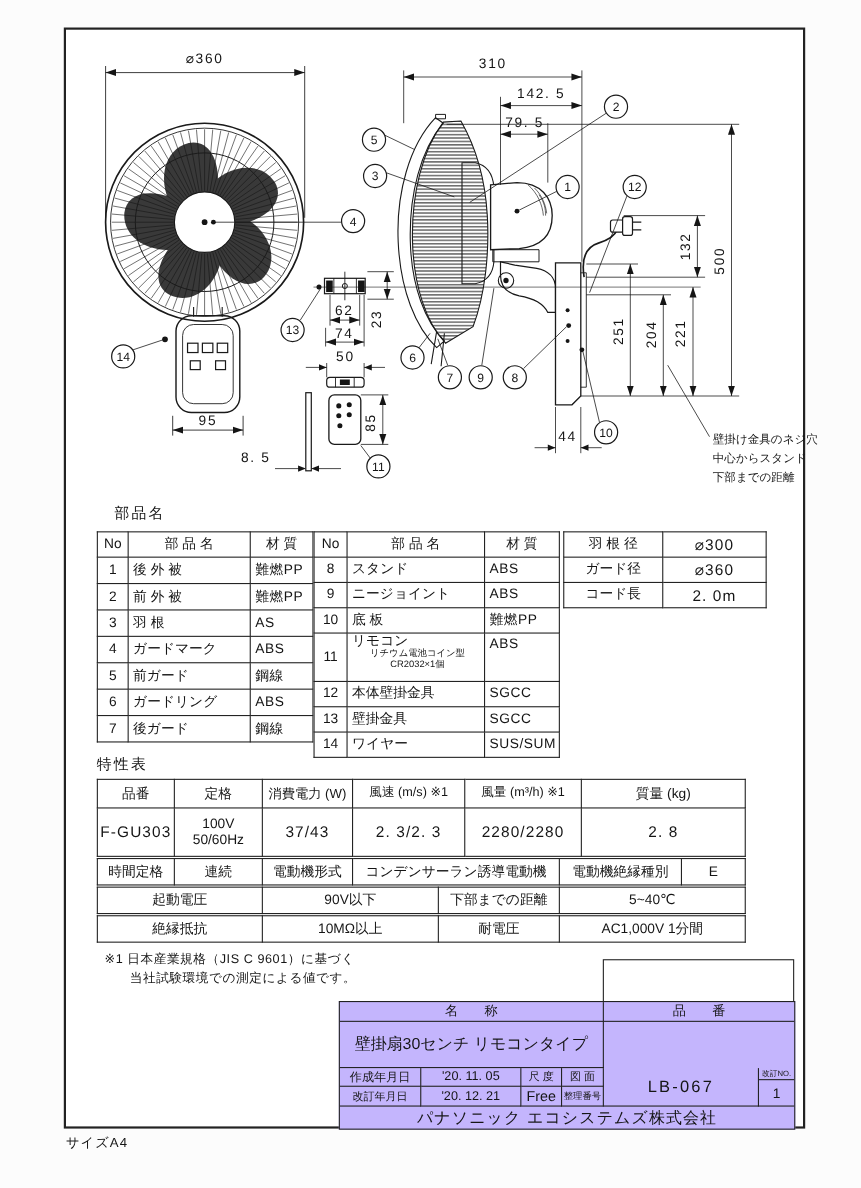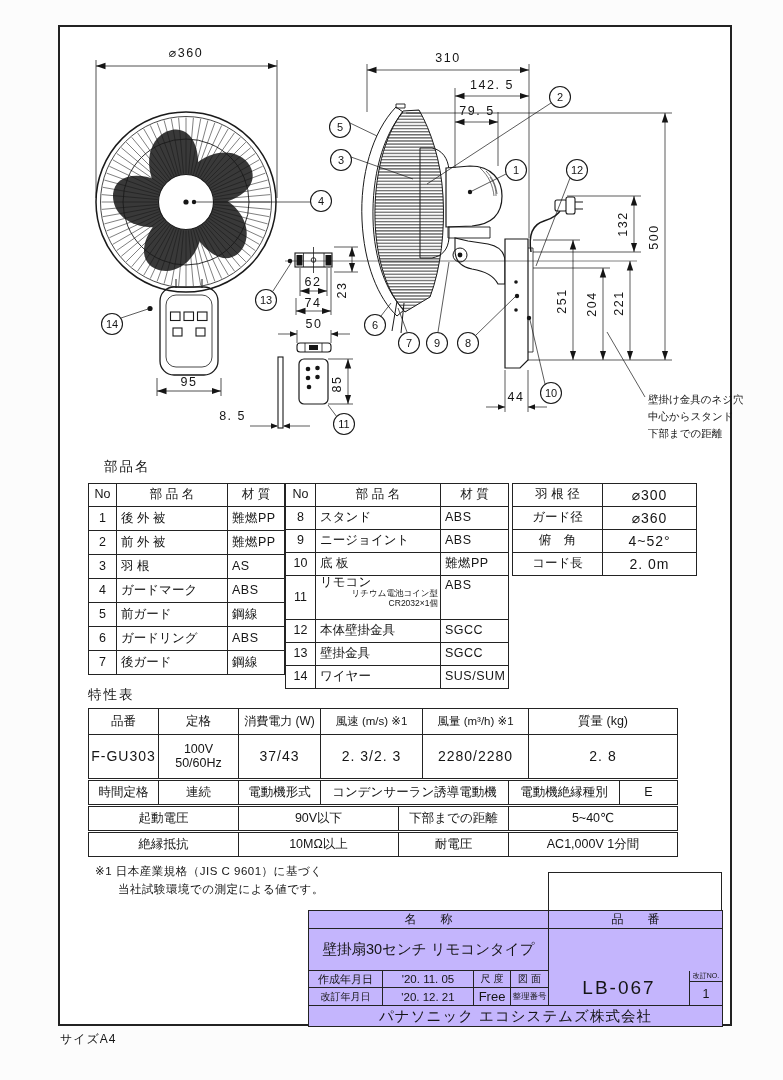--- a/index.html
+++ b/index.html
@@ -13,21 +13,21 @@
   svg text{font-family:"Liberation Sans","DejaVu Sans",sans-serif;fill:#151515}
   .dimtxt{font-size:12.5px;letter-spacing:1.5px}
   .callout-num{font-size:11px}
   .notetxt{font-size:10.5px}
 
   table{border-collapse:collapse;table-layout:fixed;position:absolute;background:#fff}
   td,th{border:1.4px solid #232323;padding:0 2px;text-align:center;font-weight:normal;
         overflow:hidden;white-space:nowrap;font-size:12.5px;line-height:1.05}
   .left{text-align:left;padding-left:4px}
   .sec-label{position:absolute;font-size:13.5px;letter-spacing:2px}
-  .small-note{font-size:8.5px;line-height:1.15;text-align:right;padding-left:1px;letter-spacing:0}
+  .small-note{font-size:8.5px;line-height:1.15;text-align:center;padding-left:1px;letter-spacing:0}
   .mat{font-size:12.5px;letter-spacing:.5px}
   .big{font-size:14px;letter-spacing:1px}
   .notes-line{position:absolute;font-size:11.5px;letter-spacing:.5px}
 
   #titleblock{position:absolute;left:308px;top:910px;width:413px;height:115px;border:1.8px solid #232323;background:#c4b5fd}
   #titleblock .cell{position:absolute;display:flex;align-items:center;justify-content:center;box-sizing:border-box}
   .br{border-right:1.4px solid #232323}
   .bb{border-bottom:1.4px solid #232323}
   #emptybox{position:absolute;left:548px;top:872px;width:172px;height:38px;border:1.5px solid #232323;background:#fff}
   #sizelabel{position:absolute;left:60px;top:1031px;font-size:12px;letter-spacing:1px}
@@ -444,24 +444,20 @@
   <tbody>
       <tr style="height:23px">
         <td>羽 根 径</td>
         <td class="big">⌀300</td>
       </tr>
   <tr style="height:23px">
         <td>ガード径</td>
         <td class="big">⌀360</td>
       </tr>
   <tr style="height:23px">
-        <td>俯　角</td>
-        <td class="big">4~52°</td>
-      </tr>
-  <tr style="height:23px">
         <td>コード長</td>
         <td class="big">2. 0m</td>
       </tr>
 </tbody>
   </table>
 
 <div class="sec-label" style="left:88px;top:686px">特性表</div>
 
 <table style="left:88px;top:708px;width:589px">
   <colgroup>
@@ -558,21 +554,21 @@
 <div id="titleblock">
   <div class="cell br bb" style="left:0;top:0;width:240px;height:18px;font-size:12px">名　　称</div>
   <div class="cell bb" style="left:240px;top:0;width:173px;height:18px;font-size:12px">品　　番</div>
 
   <div class="cell br bb" style="left:0;top:18px;width:240px;height:42px;font-size:14.5px">壁掛扇30センチ リモコンタイプ</div>
 
   <div class="cell br bb" style="left:0;top:60px;width:74px;height:17px;font-size:11px">作成年月日</div>
   <div class="cell br bb" style="left:74px;top:60px;width:91px;height:17px;font-size:11.5px">'20. 11. 05</div>
   <div class="cell br bb" style="left:165px;top:60px;width:37px;height:17px;font-size:10px">尺 度</div>
   <div class="cell br bb" style="left:202px;top:60px;width:38px;height:17px;font-size:10px">図 面</div>
-  <div class="cell br bb" style="left:240px;top:60px;width:141px;height:35px;font-size:19px;letter-spacing:2px">LB-067</div>
+  <div class="cell br bb" style="left:240px;top:60px;width:141px;height:35px;font-size:15px;letter-spacing:2px">LB-067</div>
   <div class="cell bb" style="left:381px;top:60px;width:32px;height:11px;font-size:7px">改訂NO.</div>
   <div class="cell bb" style="left:381px;top:71px;width:32px;height:24px;font-size:12.5px">1</div>
 
   <div class="cell br bb" style="left:0;top:77px;width:74px;height:18px;font-size:10px">改訂年月日</div>
   <div class="cell br bb" style="left:74px;top:77px;width:91px;height:18px;font-size:11.5px">'20. 12. 21</div>
   <div class="cell br bb" style="left:165px;top:77px;width:37px;height:18px;font-size:13px">Free</div>
   <div class="cell br bb" style="left:202px;top:77px;width:38px;height:18px;font-size:8.5px">整理番号</div>
 
   <div class="cell" style="left:0;top:95px;width:413px;height:20px;font-size:14.5px;letter-spacing:1px">パナソニック エコシステムズ株式会社</div>
 </div>

